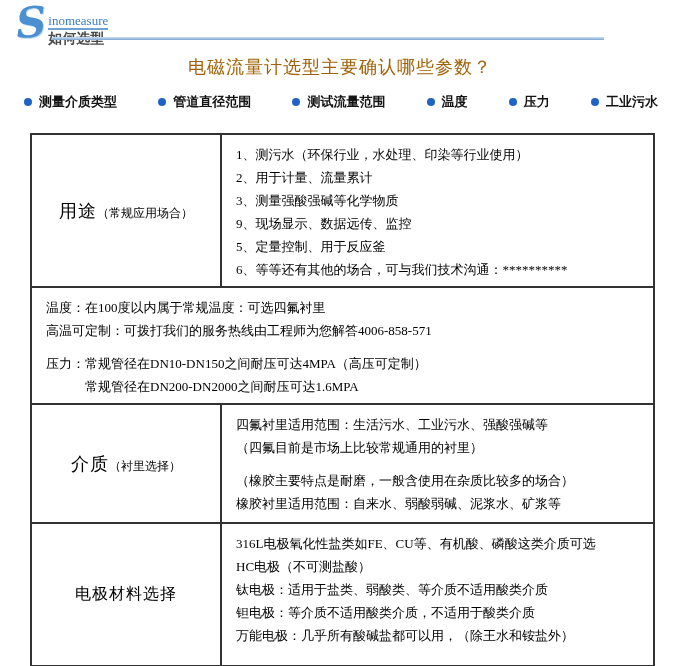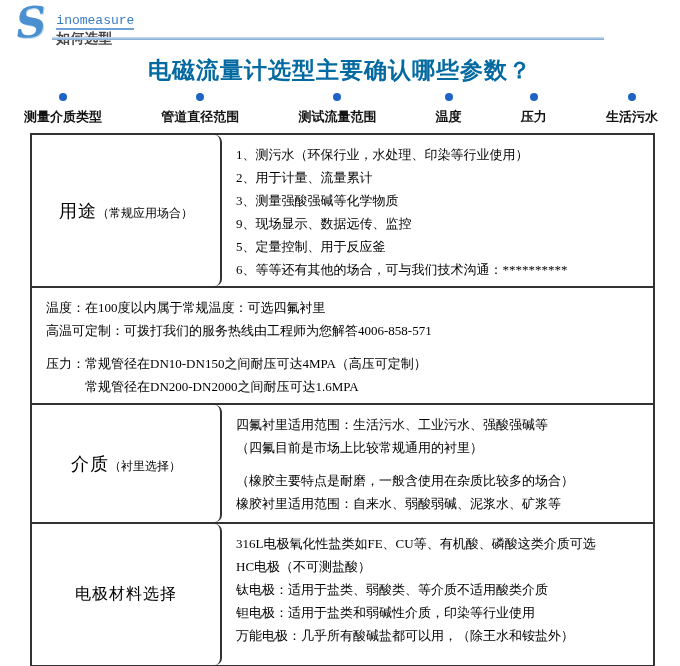--- a/index.html
+++ b/index.html
@@ -8,63 +8,62 @@
     font-family:"Liberation Serif","DejaVu Serif",serif; color:#000;
   }
 
   
   .logo { position:absolute; top:4px; left:16px; display:flex; align-items:flex-start; }
   .logo-mark {
     font-family:"DejaVu Serif",serif; font-style:italic; font-weight:bold;
     font-size:42px; line-height:0.9; color:#4a90d0; transform:rotate(-4deg);
     text-shadow:1px 1px 0 #bcd6ee;
   }
-  .logo-text { margin-left:10px; margin-top:7px; font-family:Liberation Mono, monospace; }
+  .logo-text { margin-left:2px; margin-top:7px; font-family:Liberation Serif, serif; }
   .logo-brand {
     display:inline-block; color:#3a7cc4; font-size:13px; line-height:13px;
     border-bottom:2px solid #6ea1d4; padding-bottom:1px;
   }
   .logo-sub { color:#4a4a4a; font-size:14px; font-weight:bold; line-height:16px; margin-top:1px; }
 
   
   .header-line {
     position:absolute; top:37px; left:52px; width:552px; height:3px;
     background:linear-gradient(180deg,#cddff0 0%, #7ea6d2 100%);
   }
 
   
   .title {
     position:absolute; top:55px; left:0; width:100%; text-align:center;
-    font-size:23px; font-weight:bold; letter-spacing:1px; color:#0369a1;
+    font-size:18px; font-weight:normal; letter-spacing:1px; color:#a16207;
   }
 
   
   .bullets {
     position:absolute; top:93px; left:24px; right:22px;
     display:flex; justify-content:space-between; align-items:center;
     font-family:"Liberation Sans","DejaVu Sans",sans-serif;
     font-size:13px; font-weight:bold; color:#141414;
   }
-  .bullet { display:flex; align-items:center; gap:7px;flex-direction:column; }
+  .bullet { display:flex; align-items:center; gap:7px; }
   .dot { width:8px; height:8px; border-radius:50%; background:#1f63c6; flex:0 0 8px; }
 
   
   .sel-table {
     position:absolute; top:133px; left:30px; width:625px;
     border:2px solid #323232; box-sizing:border-box; background:#fff;
   }
   .t-row { display:flex; box-sizing:border-box; }
   .t-row + .t-row { border-top:2px solid #323232; }
   .r1 { min-height:140px; } .r2 { min-height:109px; } .r3 { min-height:119px; } .r4 { min-height:143px; }
   .cell-label {
     flex:0 0 190px; width:190px; box-sizing:border-box;
     border-right:2px solid #323232;
     display:flex; align-items:center; justify-content:center; text-align:center;
     padding:4px;
-    border-radius:7px;
   }
   .label-main { font-size:18px; color:#000; letter-spacing:1px; }
   .label-main.small { font-size:16px; }
   .label-note { font-size:12px; color:#000; }
   .cell-content { flex:1; padding:8px 8px 5px 14px; box-sizing:border-box; }
   .line { font-size:13px; line-height:23px; color:#000; white-space:pre-wrap; }
   .gap { height:10px; }
 </style>
 </head>
 <body>
@@ -99,21 +98,21 @@
     <span class="bullet">
       <span class="dot"></span>
       <span>温度</span>
     </span>
     <span class="bullet">
       <span class="dot"></span>
       <span>压力</span>
     </span>
     <span class="bullet">
       <span class="dot"></span>
-      <span>生活污水</span>
+      <span>工业污水</span>
     </span>
   </div>
 
   <div class="sel-table">
 
     <div class="t-row r1">
       <div class="cell-label">
         <span>
           <span class="label-main">用途</span><span class="label-note">（常规应用场合）</span>
         </span>
@@ -156,19 +155,19 @@
     <div class="t-row r4">
       <div class="cell-label">
         <span>
           <span class="label-main small">电极材料选择</span><span class="label-note"></span>
         </span>
       </div>
       <div class="cell-content">
           <div class="line">316L电极氧化性盐类如FE、CU等、有机酸、磷酸这类介质可选</div>
           <div class="line">HC电极（不可测盐酸）</div>
           <div class="line">钛电极：适用于盐类、弱酸类、等介质不适用酸类介质</div>
-          <div class="line">钽电极：适用于盐类和弱碱性介质，印染等行业使用</div>
+          <div class="line">钽电极：等介质不适用酸类介质，不适用于酸类介质</div>
           <div class="line">万能电极：几乎所有酸碱盐都可以用，（除王水和铵盐外）</div>
         </div>
     </div>
 
   </div>
 </div>
 
 </body></html>

